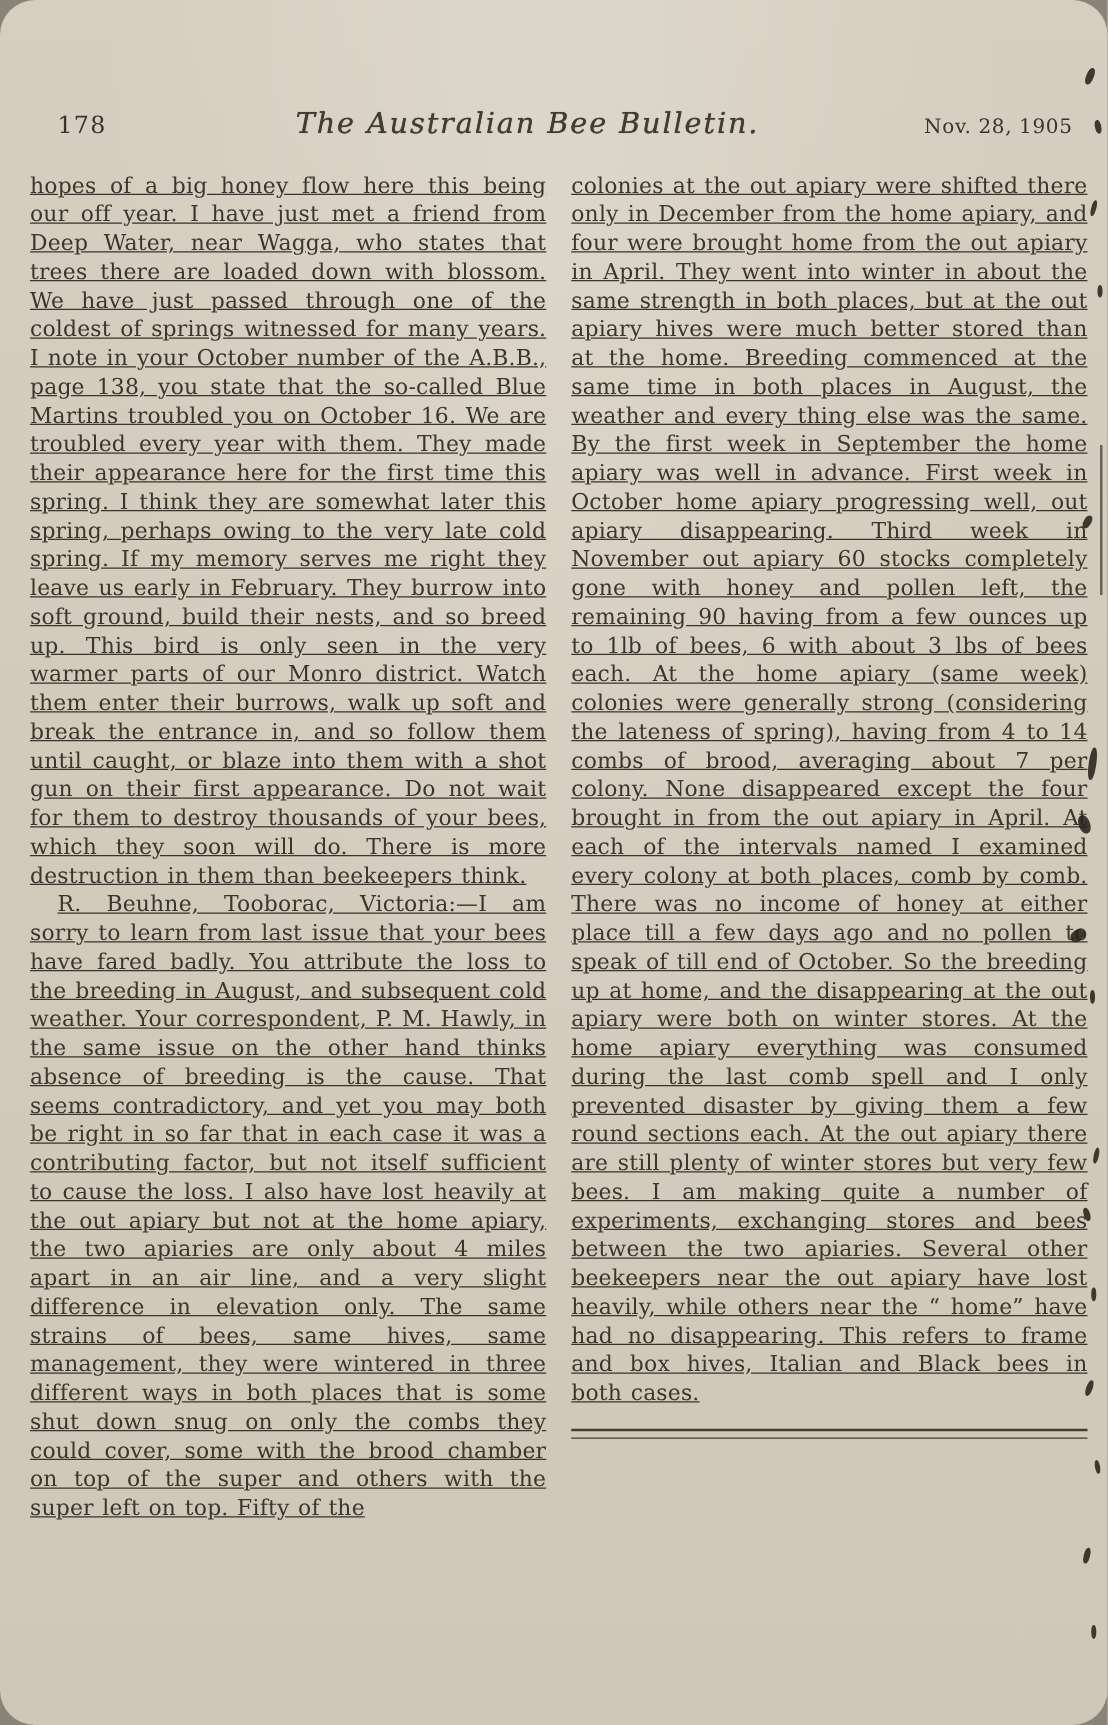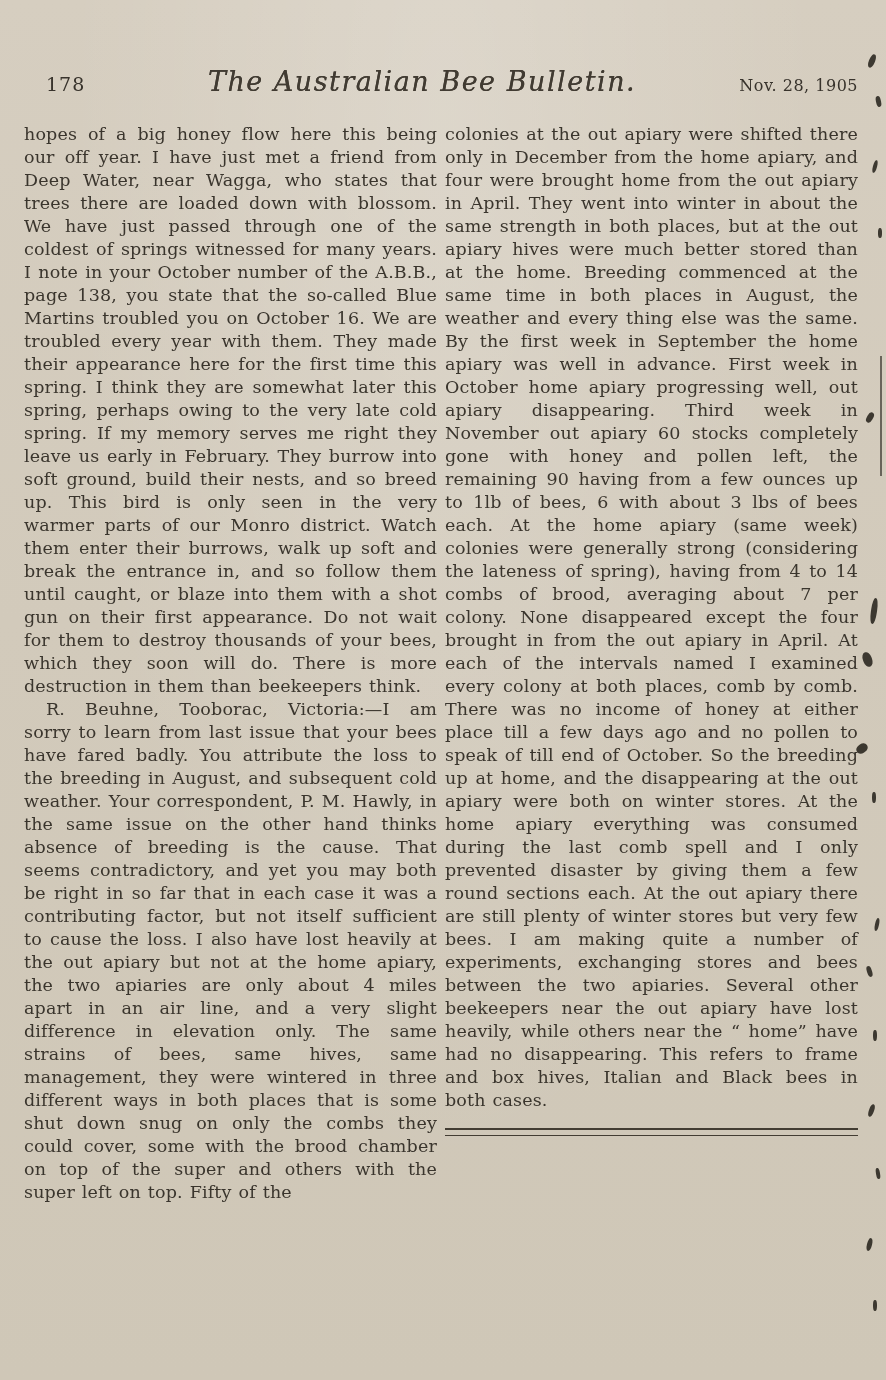--- a/index.html
+++ b/index.html
@@ -10,52 +10,55 @@
     width: 886px;
     height: 1380px;
     margin: 0 auto;
     background: #d3cbbc;
     background-image:
       radial-gradient(ellipse at 50% 8%, rgba(255,255,255,0.18), rgba(0,0,0,0) 60%),
       linear-gradient(180deg, #d6cec0 0%, #d2cabb 45%, #cfc7b7 100%);
     overflow: hidden;
     font-family: "DejaVu Serif", "Liberation Serif", serif;
     color: #38332c;
+    border-radius: 28px;
   }
 
   .header {
     display: flex;
     align-items: baseline;
     padding: 66px 28px 0 46px;
   }
   .pagenum {
     width: 110px;
     font-size: 19px;
     letter-spacing: 1px;
   }
   .journal-title {
     flex: 1;
     text-align: center;
-    font-size: 27px;
+    font-size: 23px;
     font-style: italic;
     letter-spacing: 1.5px;
     color: #413b32;
     text-shadow: 0 0 0.6px #413b32;
+    margin-top: 20px;
   }
   .issue-date {
     width: 170px;
     text-align: right;
     font-size: 16px;
     letter-spacing: 0.5px;
   }
 
   .columns {
     display: flex;
-    gap: 8px;
+    gap: 20px;
     padding: 26px 16px 0 24px;
+    text-decoration: underline;
   }
   .col {
     width: 413px;
     text-align: justify;
     font-size: 17.5px;
     line-height: 23px;
     letter-spacing: 0.15px;
     word-spacing: 1.2px;
     color: #3a352d;
   }

